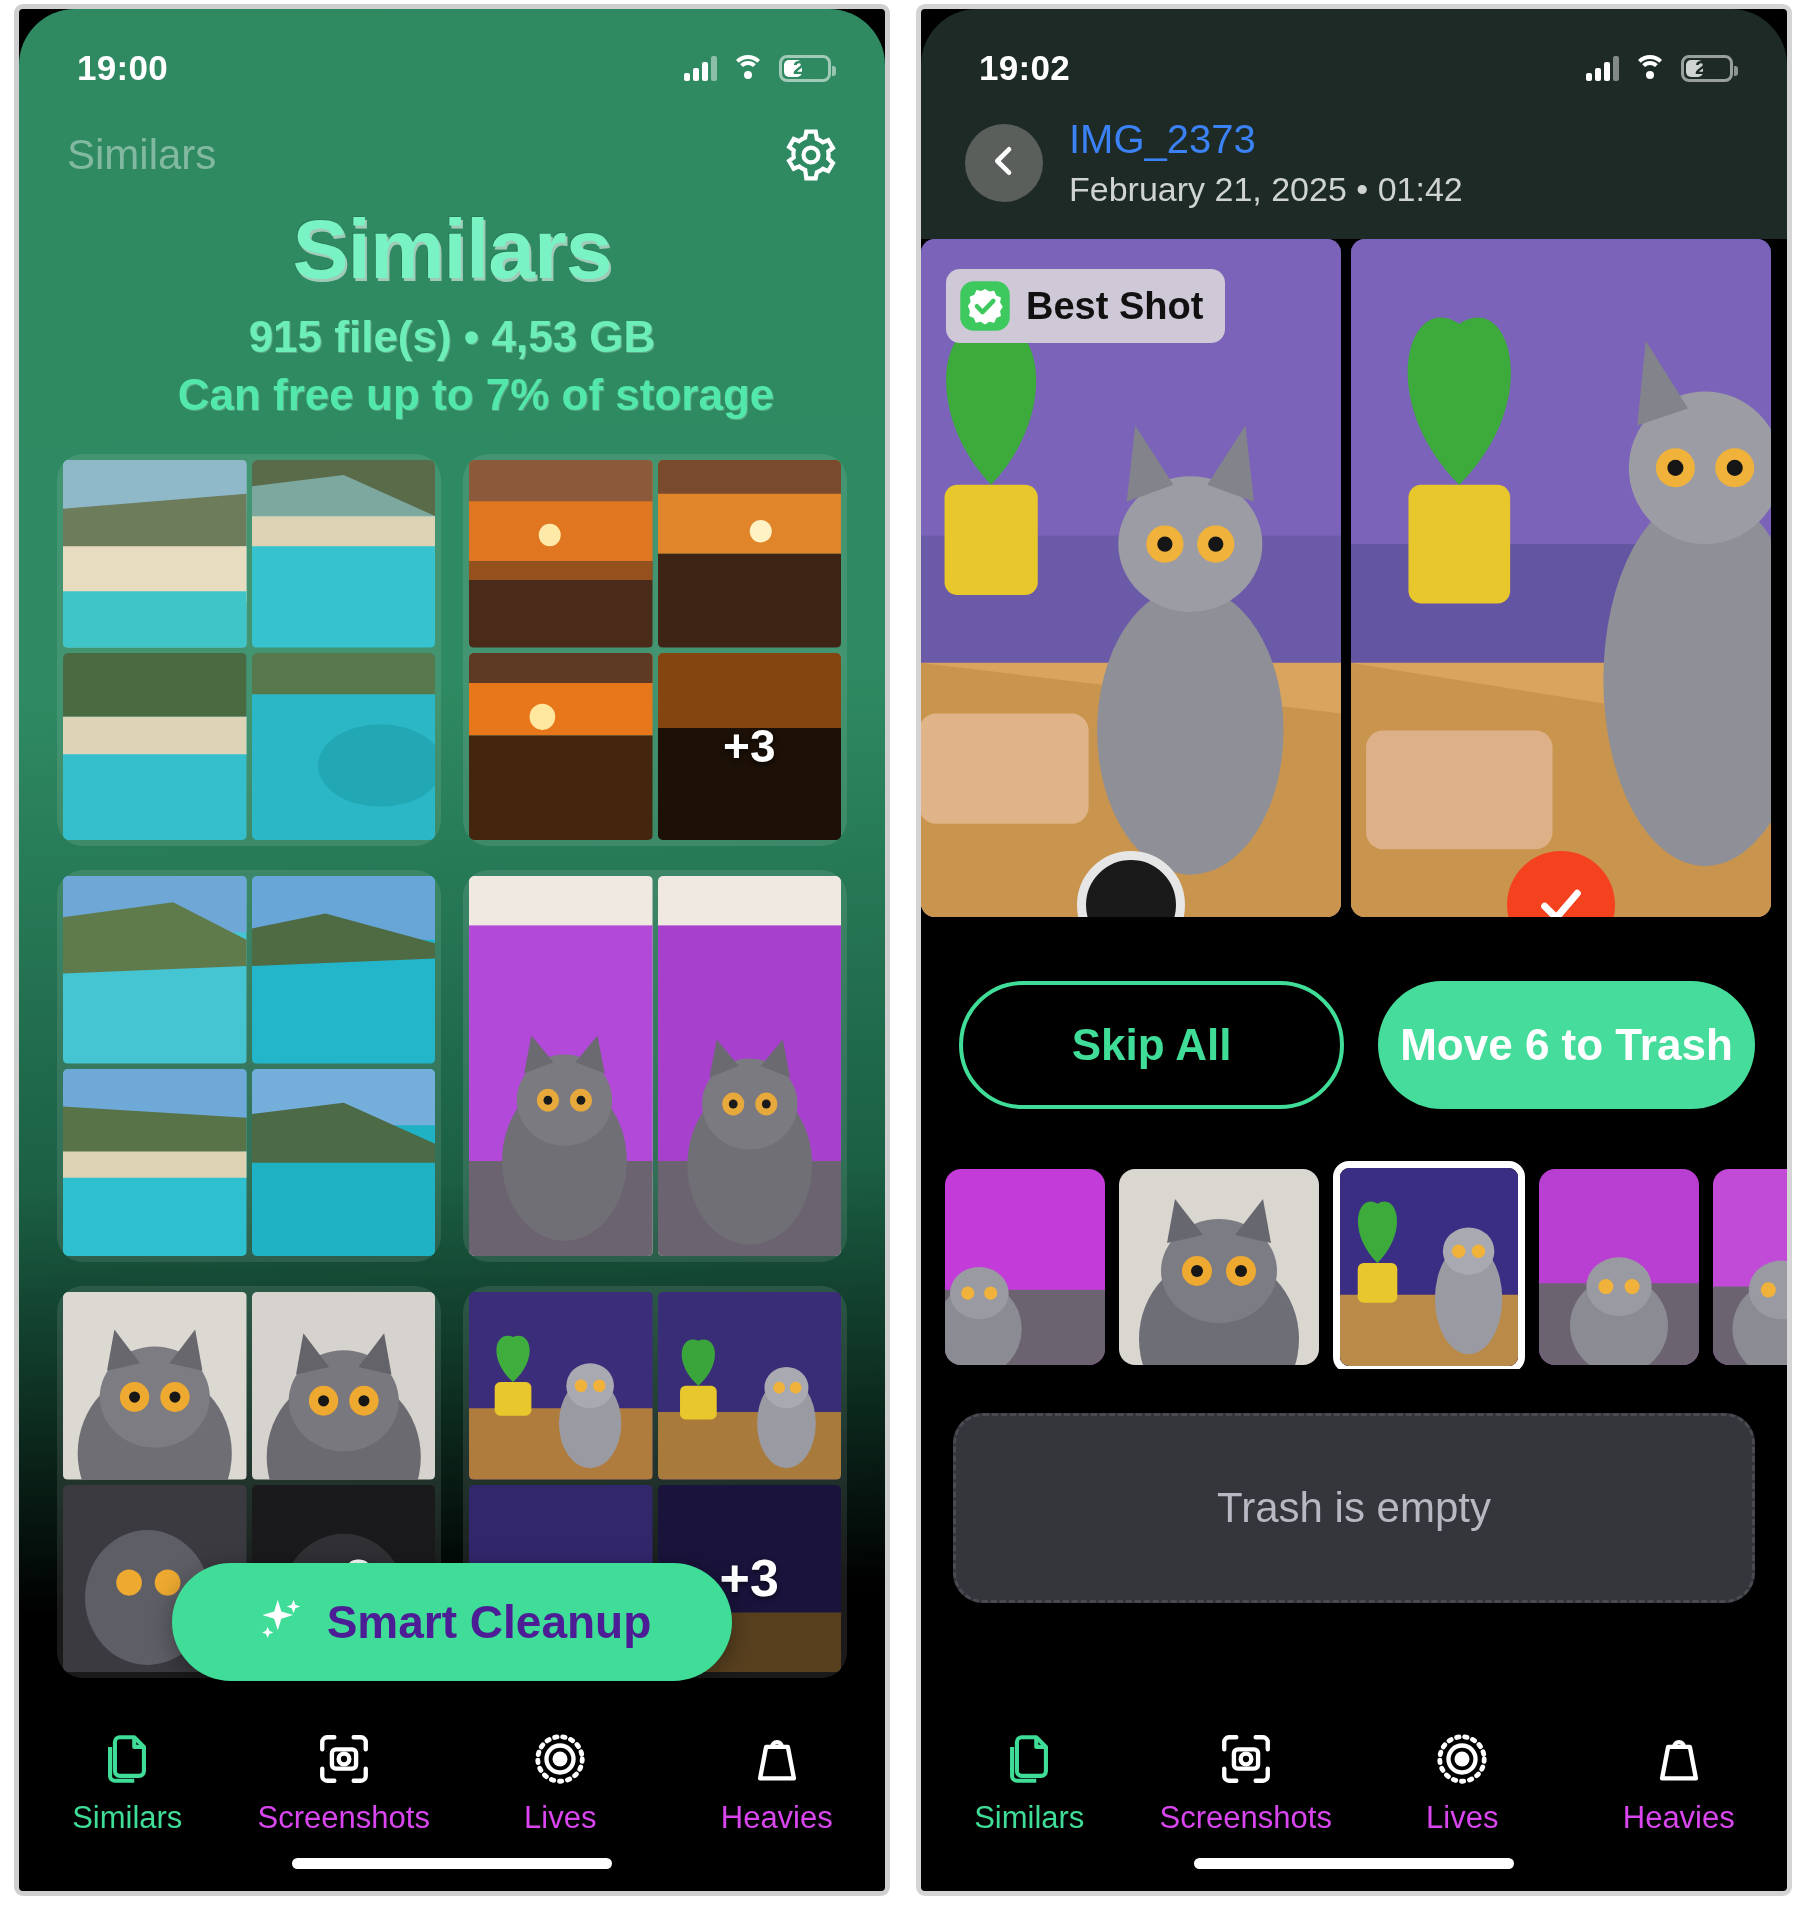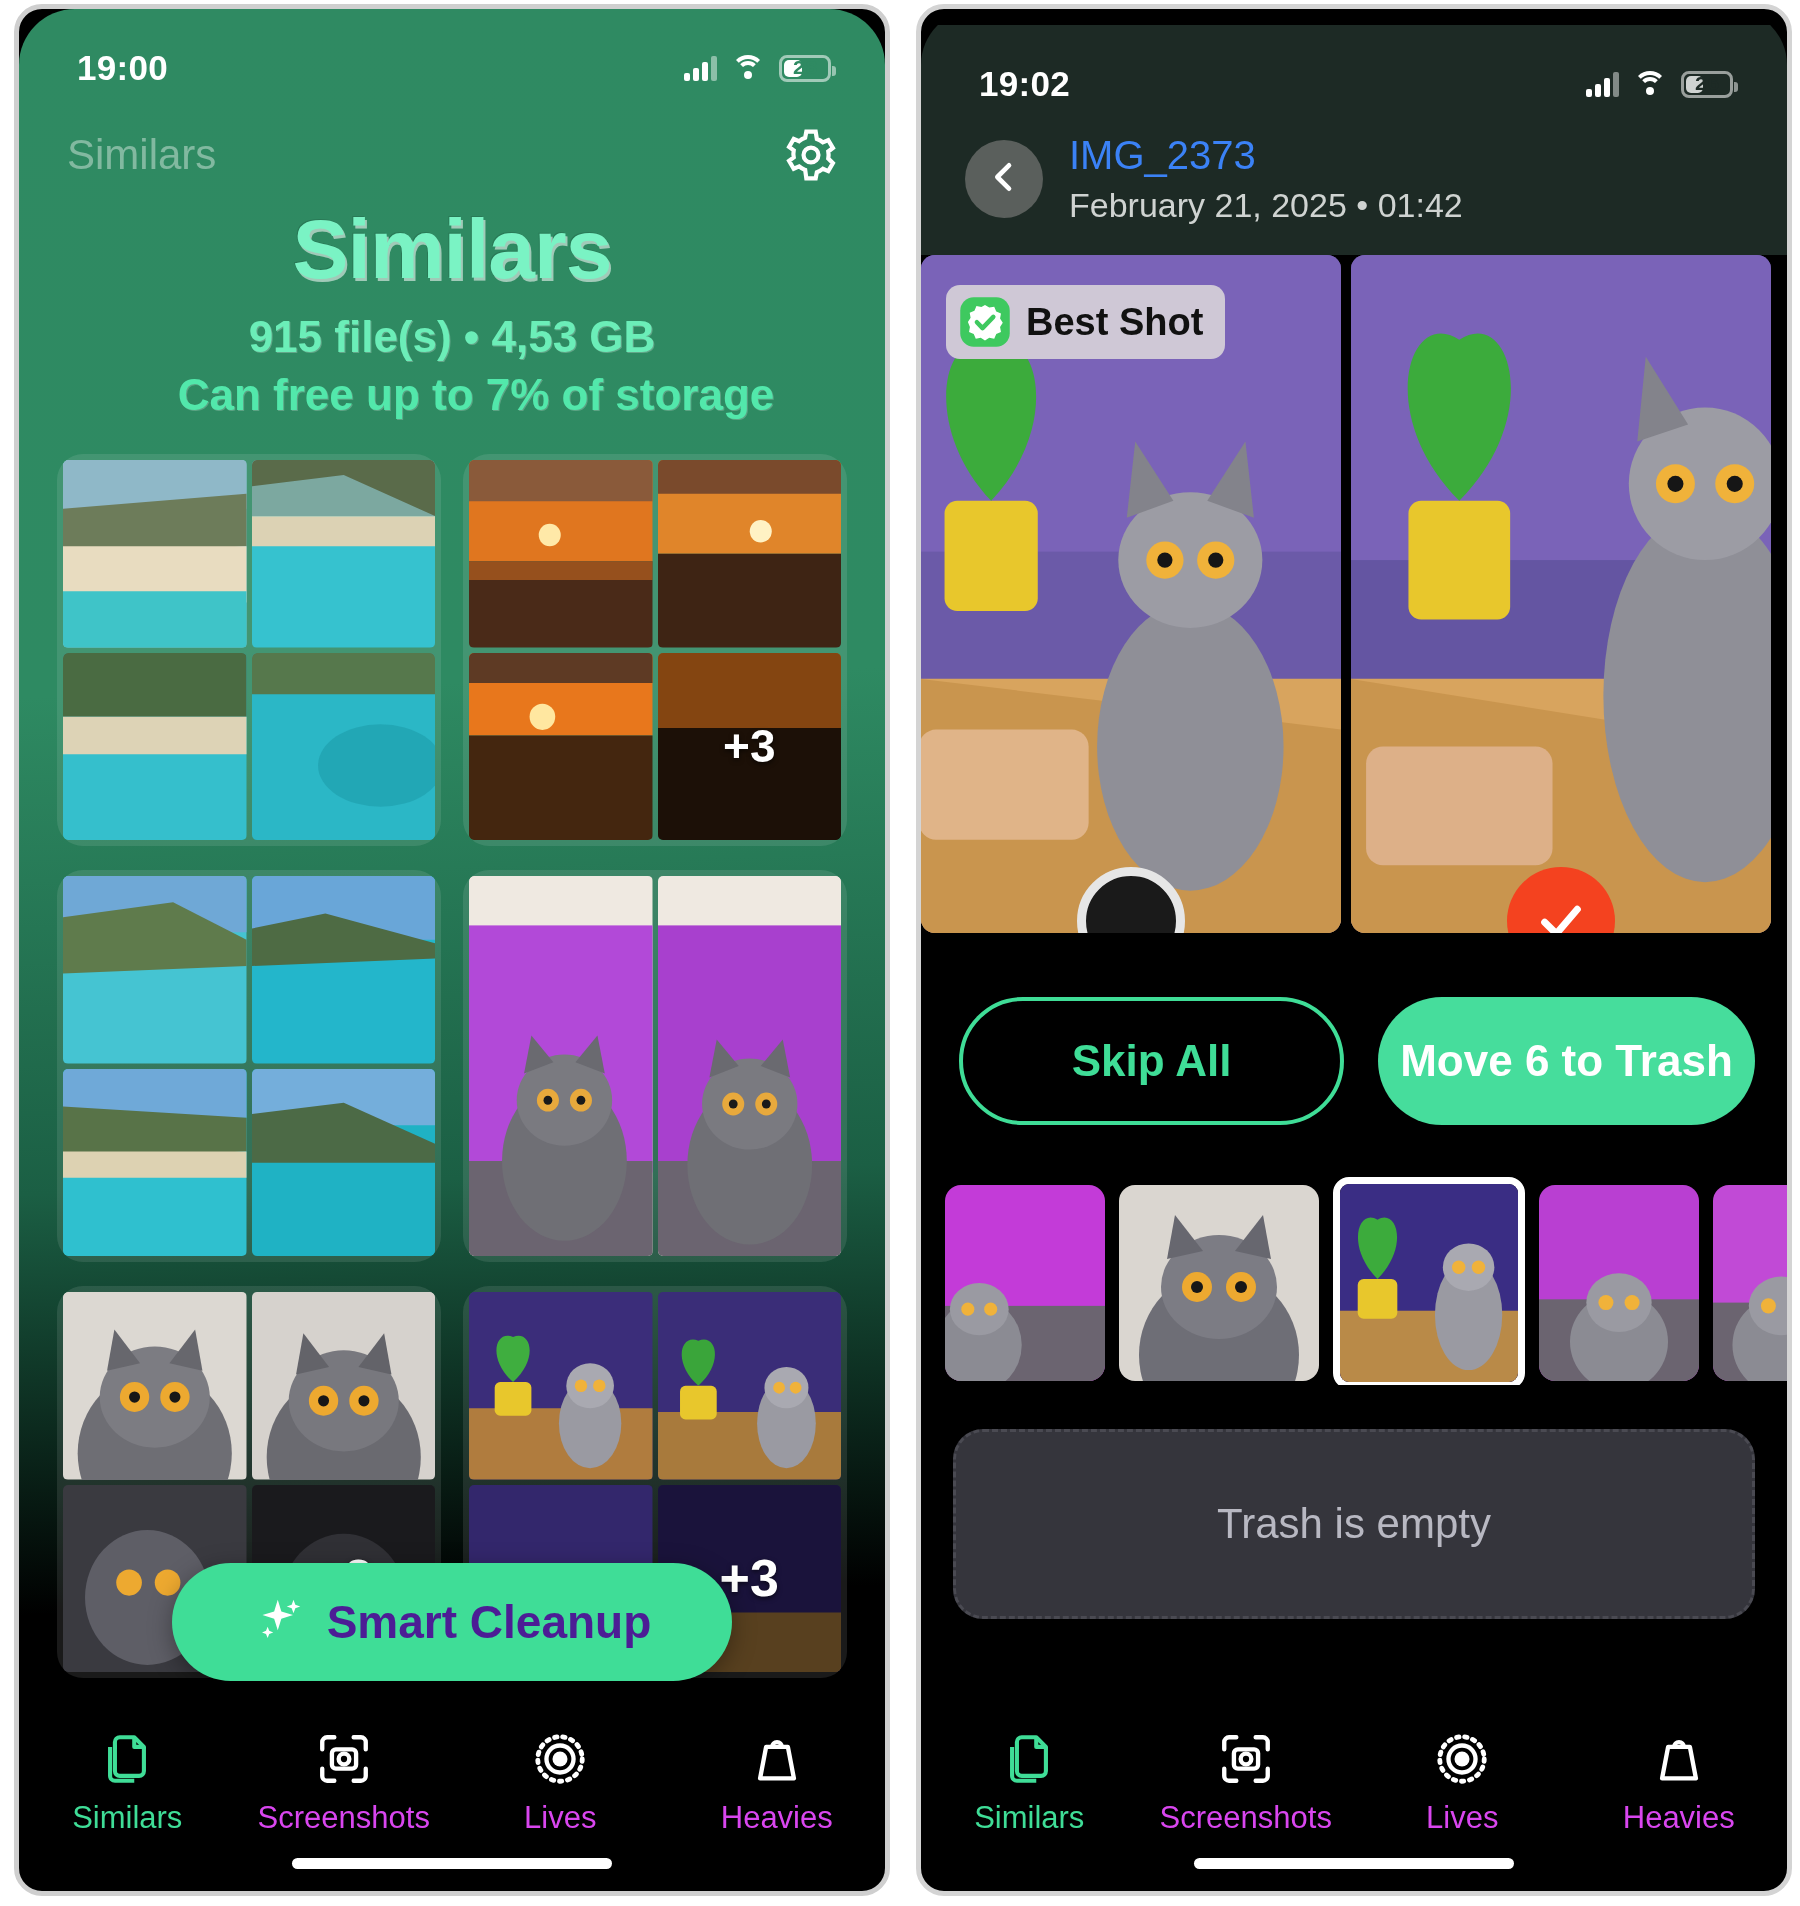--- a/index.html
+++ b/index.html
@@ -16,21 +16,21 @@
     gap: 26px;
     padding: 4px 14px 10px 14px;
     background: #ffffff;
   }
 
   
   .phone {
     position: relative;
     width: 876px;
     height: 1892px;
-    border-radius: 28px;
+    border-radius: 9px;
     overflow: hidden;
     border: 5px solid #d9d9d9;
     background: #000;
     flex: 0 0 auto;
   }
   .phone.left  { border-color: #cfcfcf; }
   .phone.right { border-color: #d4d4d4; }
   .screen {
     position: absolute; inset: 0;
     border-radius: 56px;
@@ -184,21 +184,21 @@
   .tab.active .tl { color: #3fdd97; }
   .homebar {
     position: absolute; bottom: 22px; left: 50%;
     transform: translateX(-50%);
     width: 320px; height: 11px; border-radius: 6px; background: #fff;
     z-index: 36;
   }
 
   
   .right .screen { background: #000; }
-  .rtop { background: #1d2a25; padding-bottom: 20px; margin-top: 16px; }
+  .rtop { background: #1d2a25; padding-bottom: 20px; }
   .rhead { display: flex; align-items: center; gap: 26px; padding: 16px 40px 10px 44px; }
   .backbtn {
     width: 78px; height: 78px; border-radius: 50%;
     background: #5a5f5c;
     display: flex; align-items: center; justify-content: center;
     flex: 0 0 auto;
   }
   .rtitle { font-size: 40px; color: #3b82f6; font-weight: normal; }
   .rsubtitle { font-size: 34px; color: #cfd3d1; margin-top: 8px; }
 

